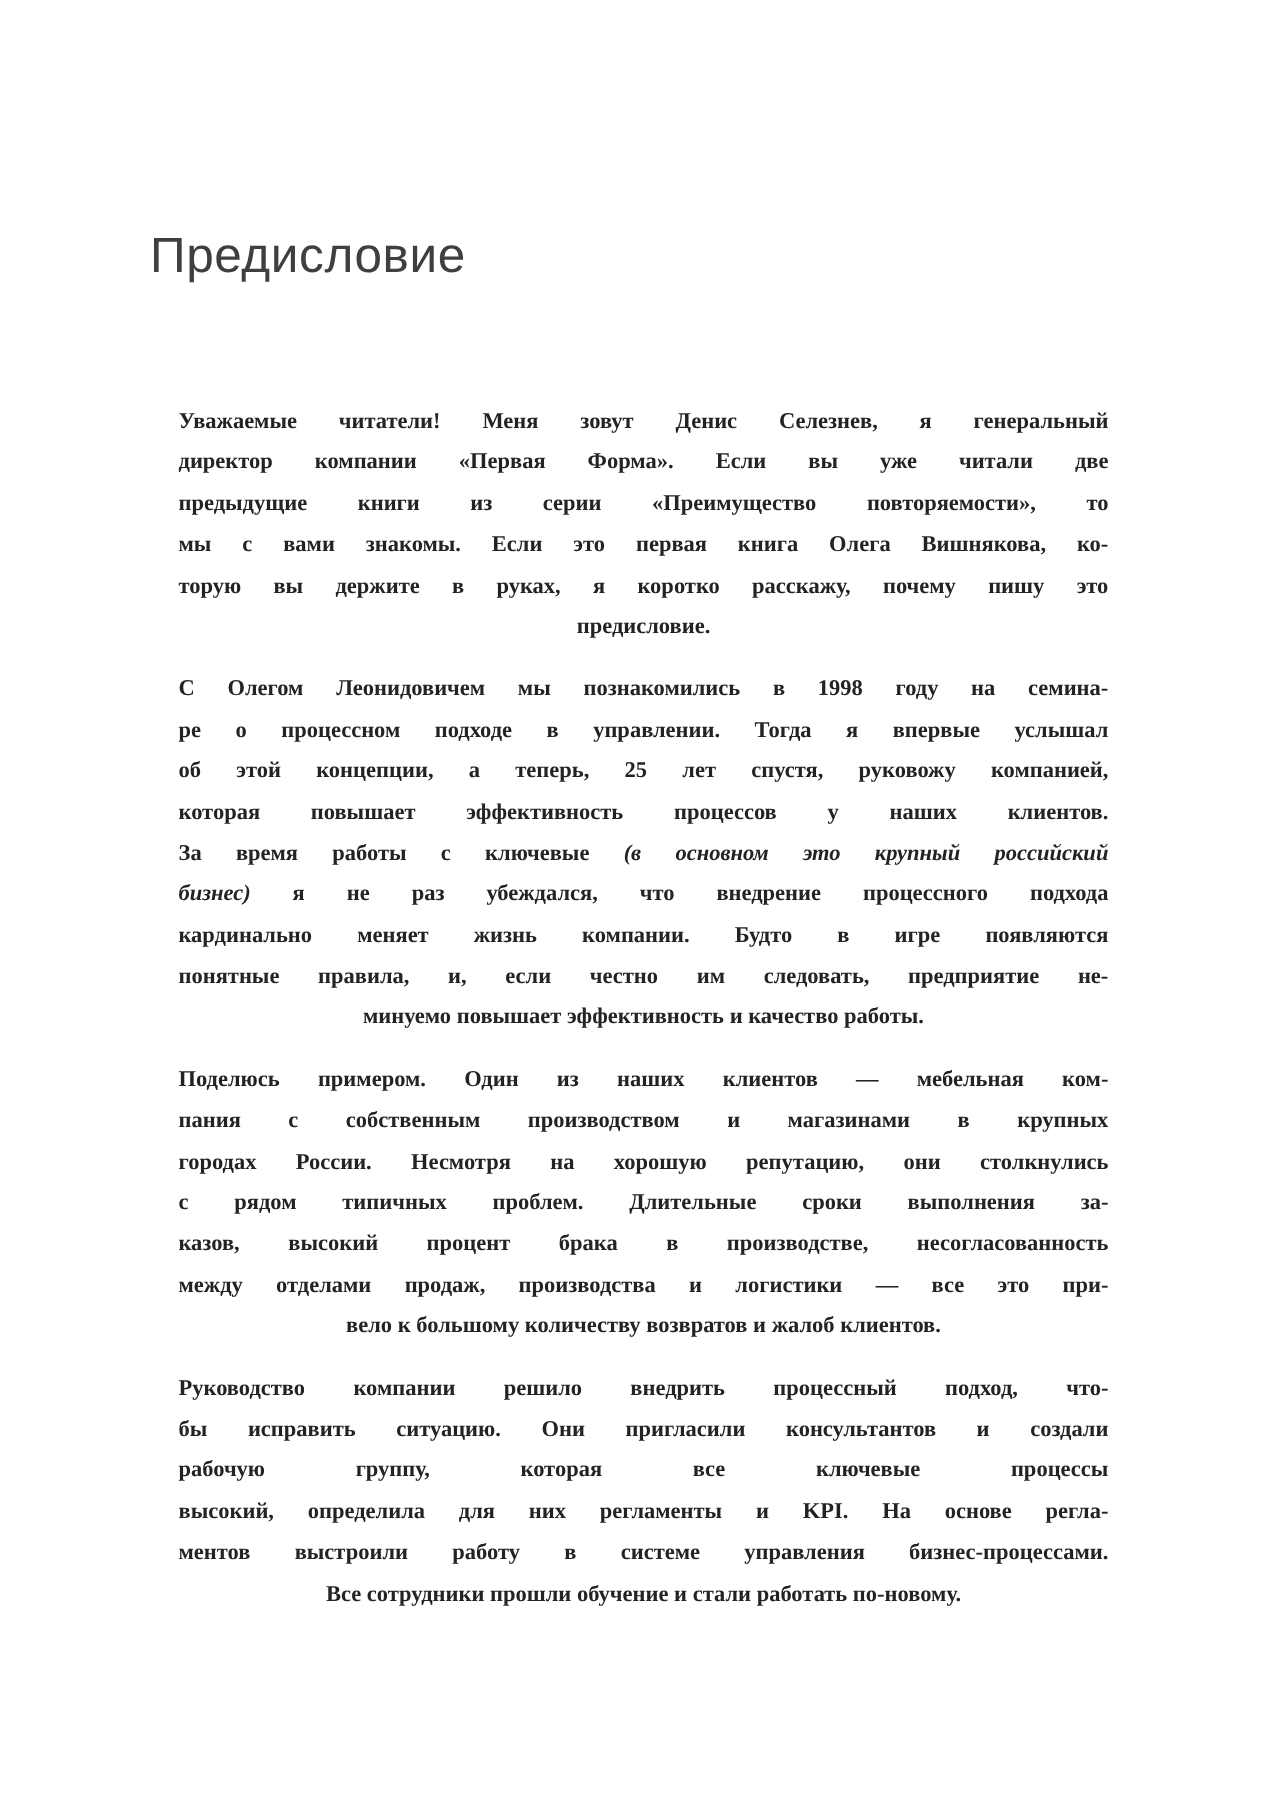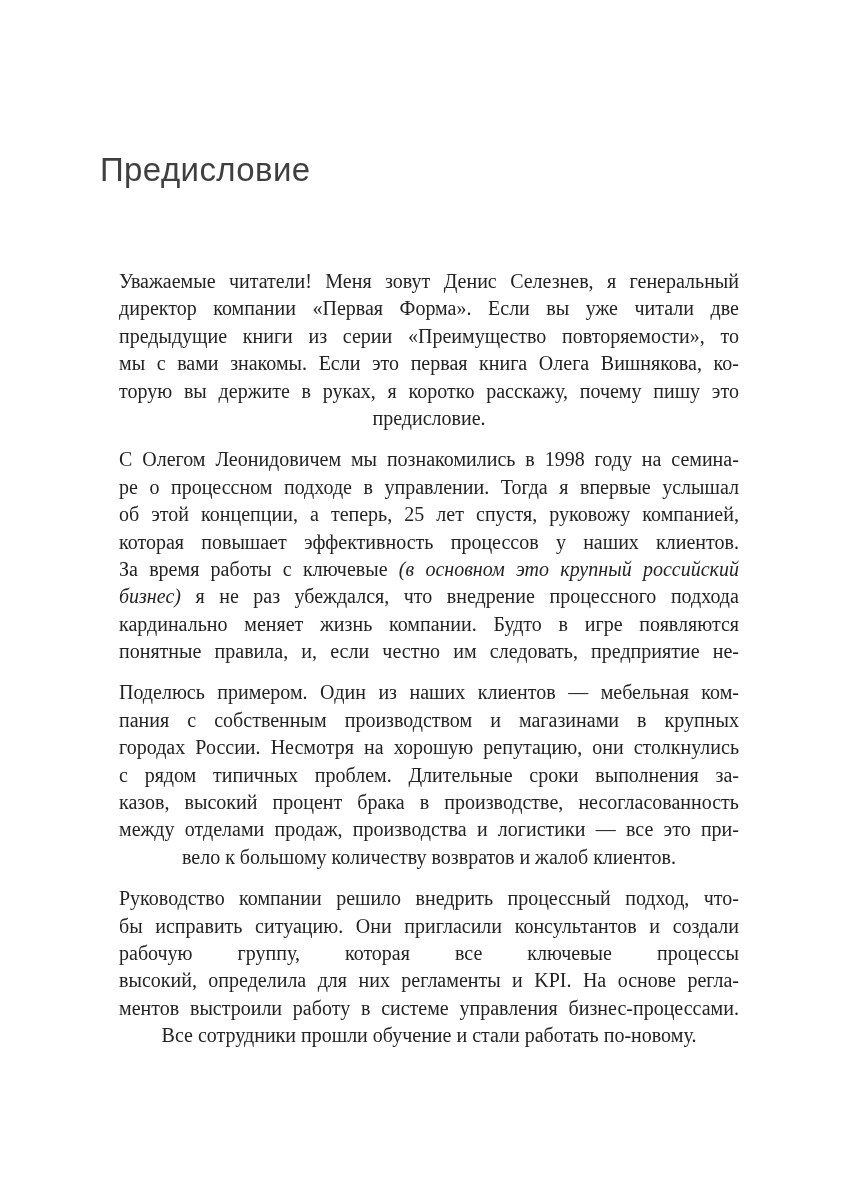--- a/index.html
+++ b/index.html
@@ -25,22 +25,23 @@
       font-size: 33px;
       line-height: 44px;
       letter-spacing: 0.4px;
       color: #3f3f3f;
     }
     .content {
       position: absolute;
       left: 119px;
       top: 268px;
       width: 620px;
-      font-size: 20px;
+      font-size: 15px;
       color: #232323;
+      font-weight: bold;
     }
     .paragraph {
       margin: 0 0 14px 0;
     }
     .line {
       display: flex;
       justify-content: space-between;
       align-items: baseline;
       height: 27.4px;
       line-height: 27.4px;
@@ -207,20 +208,21 @@
           <span class="word">понятные</span>
           <span class="word">правила,</span>
           <span class="word">и,</span>
           <span class="word">если</span>
           <span class="word">честно</span>
           <span class="word">им</span>
           <span class="word">следовать,</span>
           <span class="word">предприятие</span>
           <span class="word">не-</span>
         </div>
+        <div class="line last"><span class="">минуемо повышает эффективность и качество работы.</span></div>
       </div>
       <div class="paragraph">
         <div class="line">
           <span class="word">Поделюсь</span>
           <span class="word">примером.</span>
           <span class="word">Один</span>
           <span class="word">из</span>
           <span class="word">наших</span>
           <span class="word">клиентов</span>
           <span class="word">—</span>

